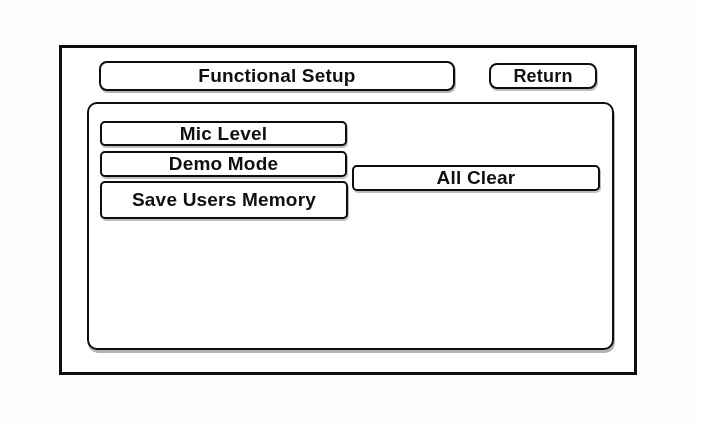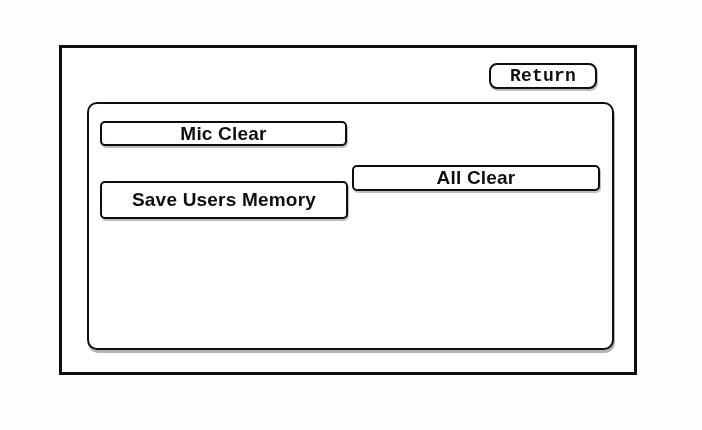--- a/index.html
+++ b/index.html
@@ -50,21 +50,20 @@
   }
   .return-btn {
     left: 489px;
     top: 63px;
     width: 108px;
     height: 26px;
     border-radius: 8px;
     font-size: 18px;
     box-shadow: 1px 2px 0 rgba(40,40,40,0.3);
     cursor: pointer;
-    font-family: Liberation Mono, monospace;
   }
   .panel {
     left: 87px;
     top: 102px;
     width: 527px;
     height: 248px;
     border-radius: 10px;
     box-shadow: 1px 3px 0 rgba(40,40,40,0.35);
     justify-content: flex-start;
     align-items: flex-start;
@@ -80,34 +79,40 @@
   .btn-demo  { left: 100px; top: 151px; width: 247px; height: 26px; }
   .btn-save  { left: 100px; top: 181px; width: 248px; height: 38px; }
 </style>
 </head>
 <body>
 
 <div class="canvas">
 
   <div class="frame">
 
+    <div class="box title-btn" style="position: fixed;">
+      <span>Functional Setup</span>
+    </div>
 
     <button class="box return-btn" style="position: fixed;">
       <span>Return</span>
     </button>
 
     <div class="box panel" style="position: fixed;"></div>
 
     <button class="box menu-btn btn-mic" style="position: fixed;">
-      <span>Mic Clear</span>
+      <span>Mic Level</span>
     </button>
 
     <button class="box menu-btn btn-clear" style="position: fixed; margin-top: 44px;">
       <span>All Clear</span>
     </button>
 
+    <button class="box menu-btn btn-demo" style="position: fixed;">
+      <span>Demo Mode</span>
+    </button>
 
     <button class="box menu-btn btn-save" style="position: fixed;">
       <span>Save Users Memory</span>
     </button>
 
   </div>
 </div>
 
 </body></html>

